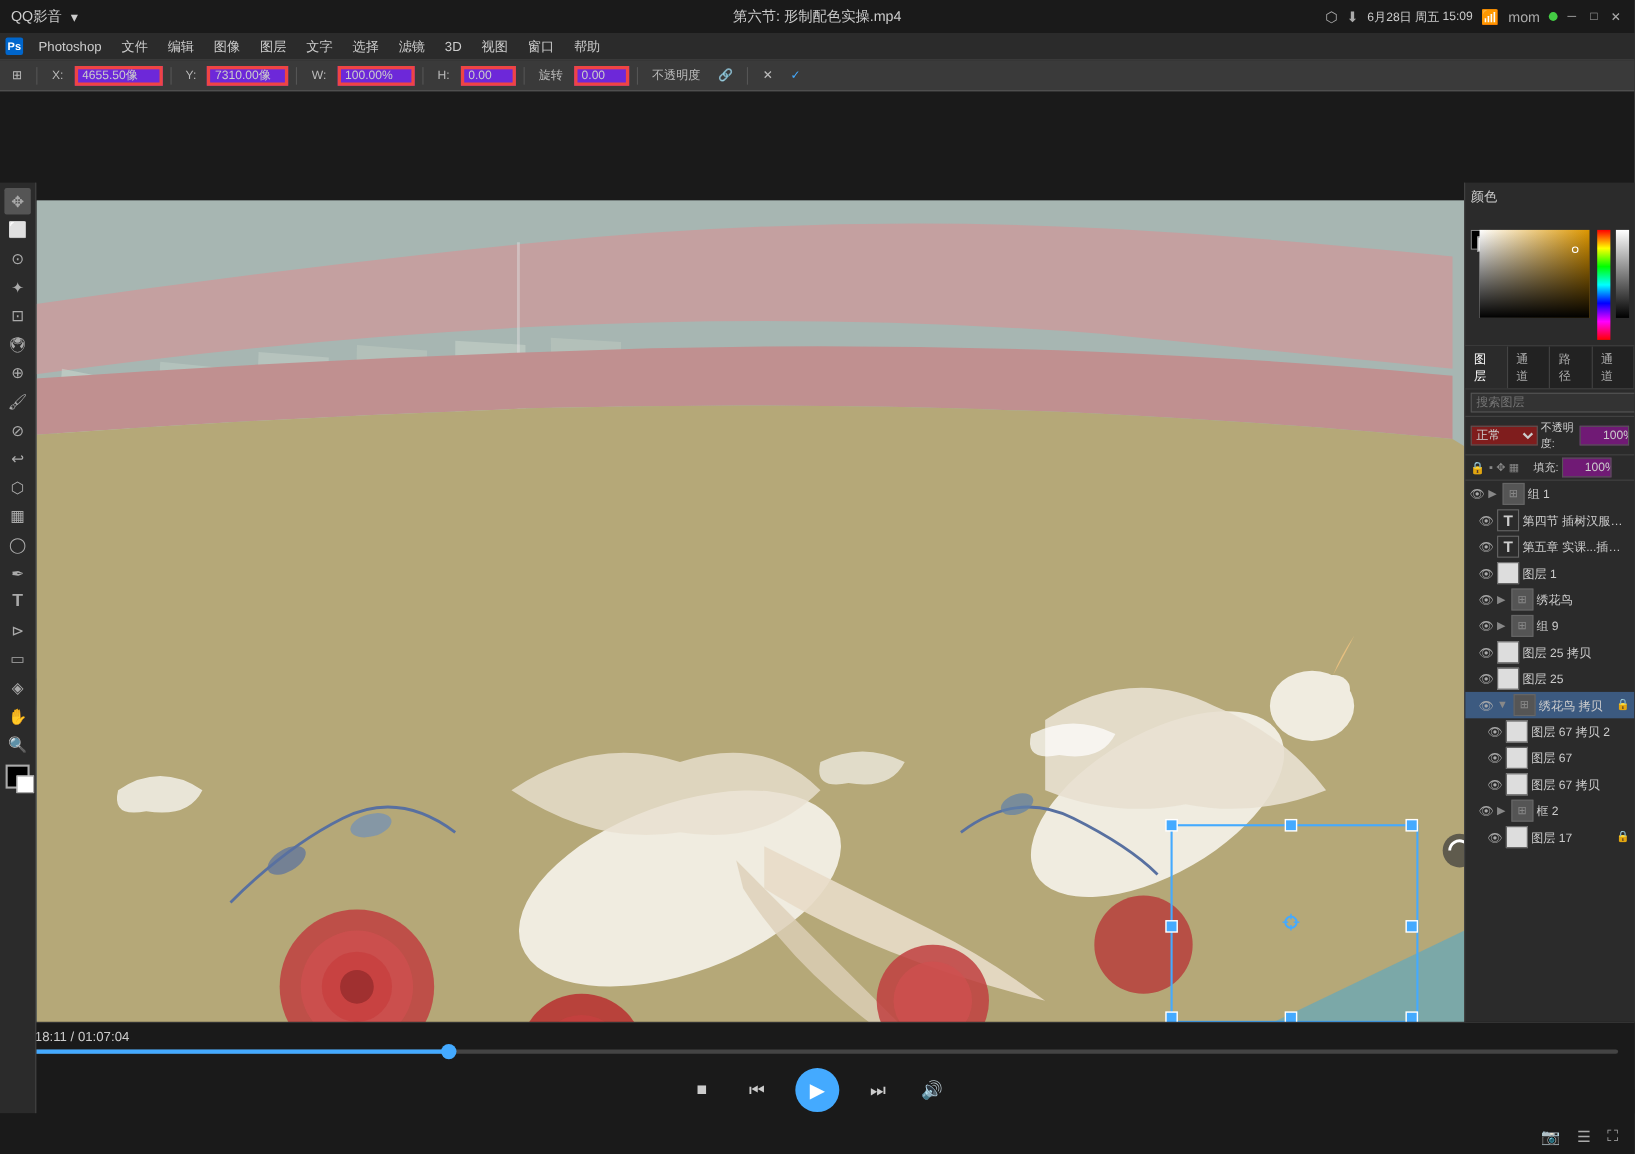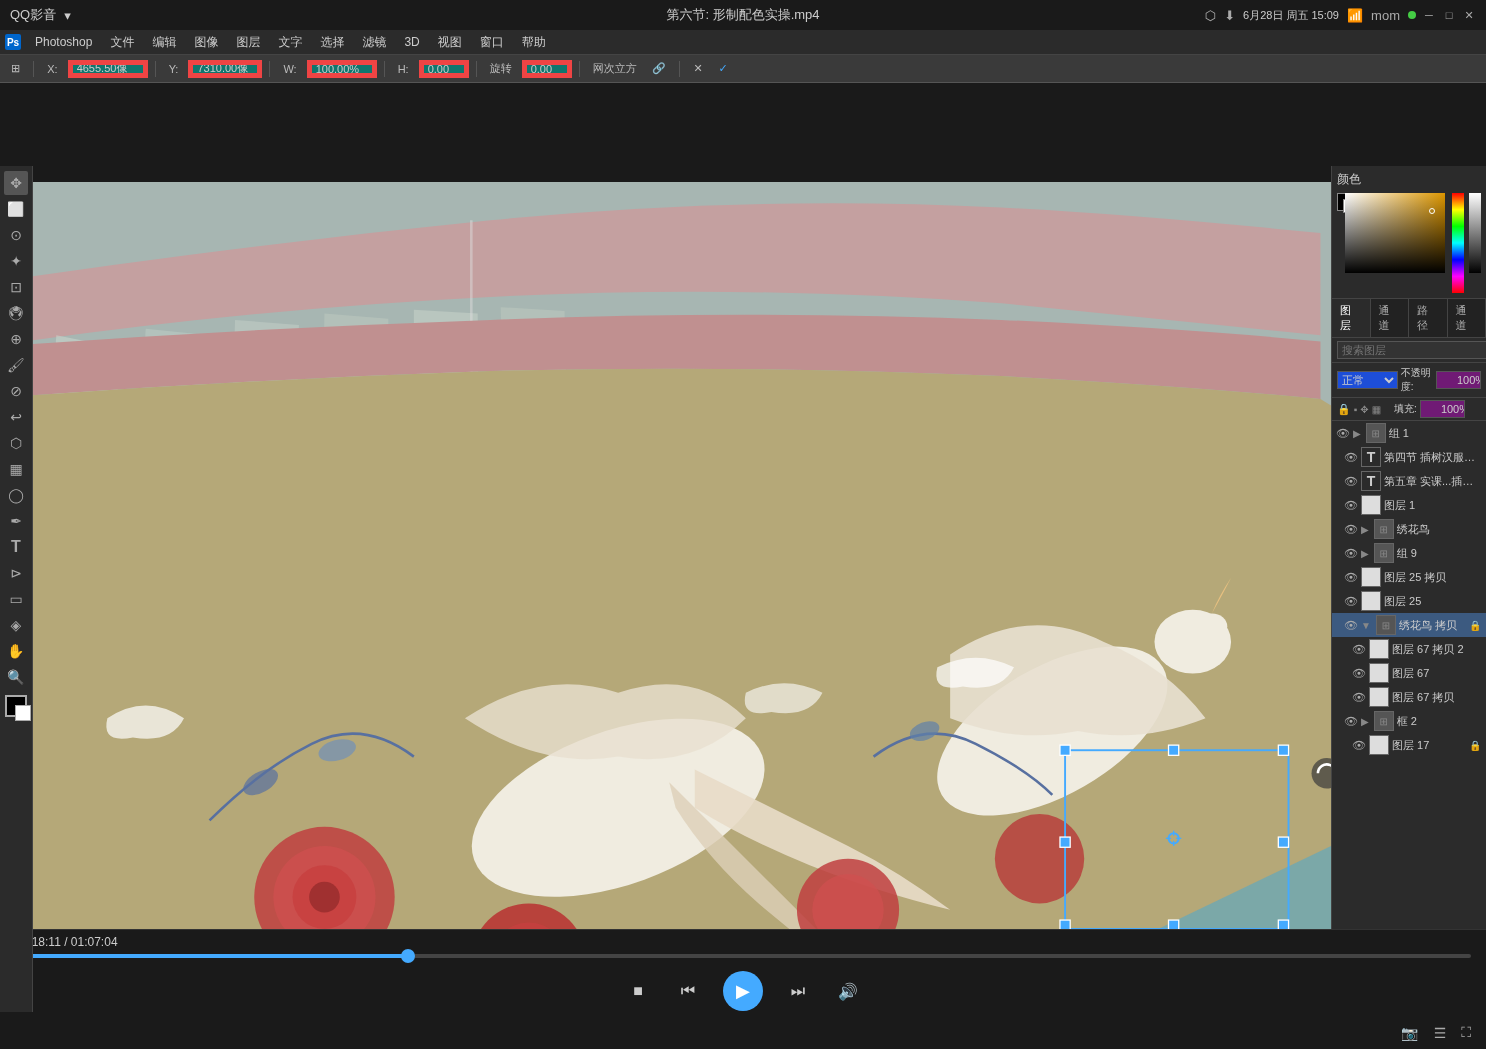--- a/index.html
+++ b/index.html
@@ -103,22 +103,22 @@
       color: #bbb;
       cursor: pointer;
     }
     .toolbar-sep {
       width: 1px;
       height: 16px;
       background: #555;
       margin: 0 3px;
     }
     .toolbar-input {
-      background: #0f766e;
-      border: 5px solid #ef4444;
+      background: #6d28d9;
+      border: 3px solid #ef4444;
       color: #ccc;
       padding: 1px 4px;
       font-size: 11px;
       width: 70px;
       height: 18px;
     }
 
     
     #ruler-h {
       position: absolute;
@@ -222,21 +222,21 @@
     }
 
     
     #color-panel {
       padding: 5px;
       border-bottom: 1px solid #444;
     }
     #color-panel-title {
       font-size: 12px;
       color: #ccc;
-      margin-bottom: 5px;
+      margin-bottom: 21px;
     }
     #color-gradient {
       width: 100%;
       height: 100px;
       background: linear-gradient(to bottom, transparent, black),
                   linear-gradient(to right, white, #e8a000);
       position: relative;
       cursor: crosshair;
     }
     #color-hue-bar {
@@ -289,21 +289,21 @@
     }
     #blend-mode-row {
       display: flex;
       align-items: center;
       padding: 3px 5px;
       gap: 3px;
       border-bottom: 1px solid #444;
       font-size: 11px;
     }
     .blend-select {
-      background: #1d4ed8;
+      background: #7f1d1d;
       border: 1px solid #555;
       color: #ccc;
       font-size: 11px;
       height: 18px;
       width: 80px;
     }
     .opacity-input {
       background: #701a75;
       border: 1px solid #555;
       color: #ccc;
@@ -562,21 +562,21 @@
   <div class="toolbar-sep"></div>
   <span class="toolbar-item">W:</span>
   <input class="toolbar-input" value="100.00%" style="">
   <div class="toolbar-sep"></div>
   <span class="toolbar-item">H:</span>
   <input class="toolbar-input" value="0.00" style="width: 50px;">
   <div class="toolbar-sep"></div>
   <span class="toolbar-item">旋转</span>
   <input class="toolbar-input" value="0.00" style="width: 50px;">
   <div class="toolbar-sep"></div>
-  <span class="toolbar-item">网次立方</span>
+  <span class="toolbar-item">不透明度</span>
   <div class="toolbar-item">🔗</div>
   <div class="toolbar-sep"></div>
   <div class="toolbar-item">✕</div>
   <div class="toolbar-item" style="color:#4af">✓</div>
 </div>
 
 <div id="main-layout">
 
   <div id="ruler-h">
     <svg width="100%" height="16">

